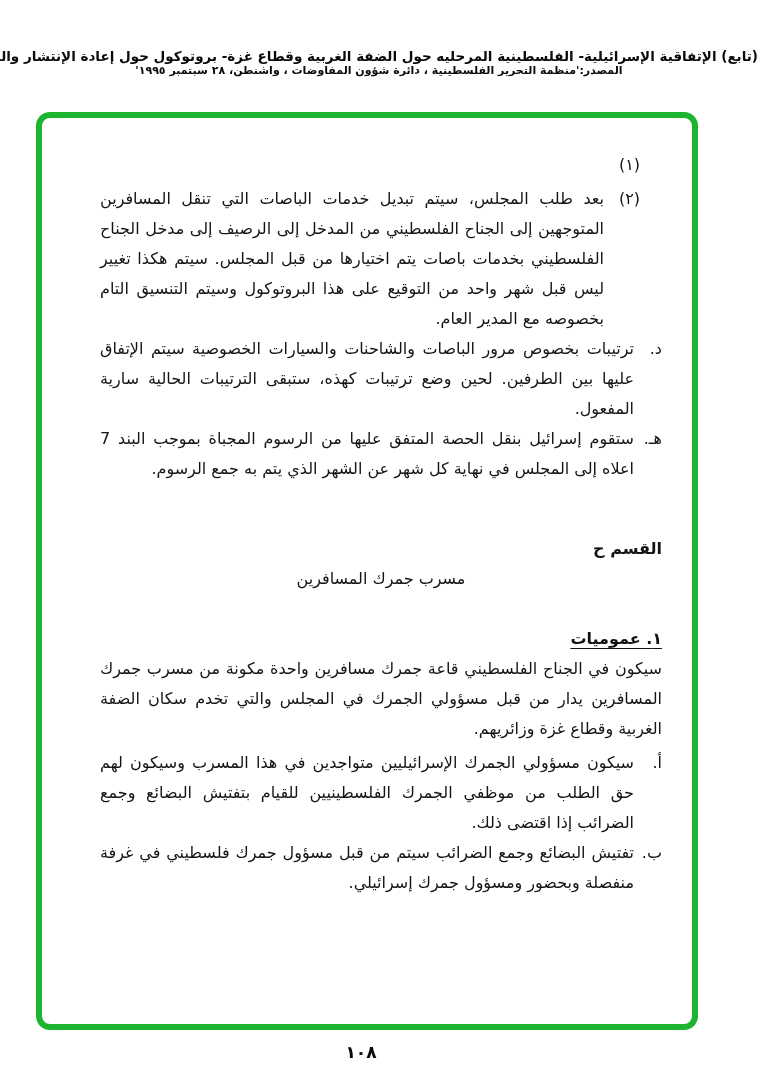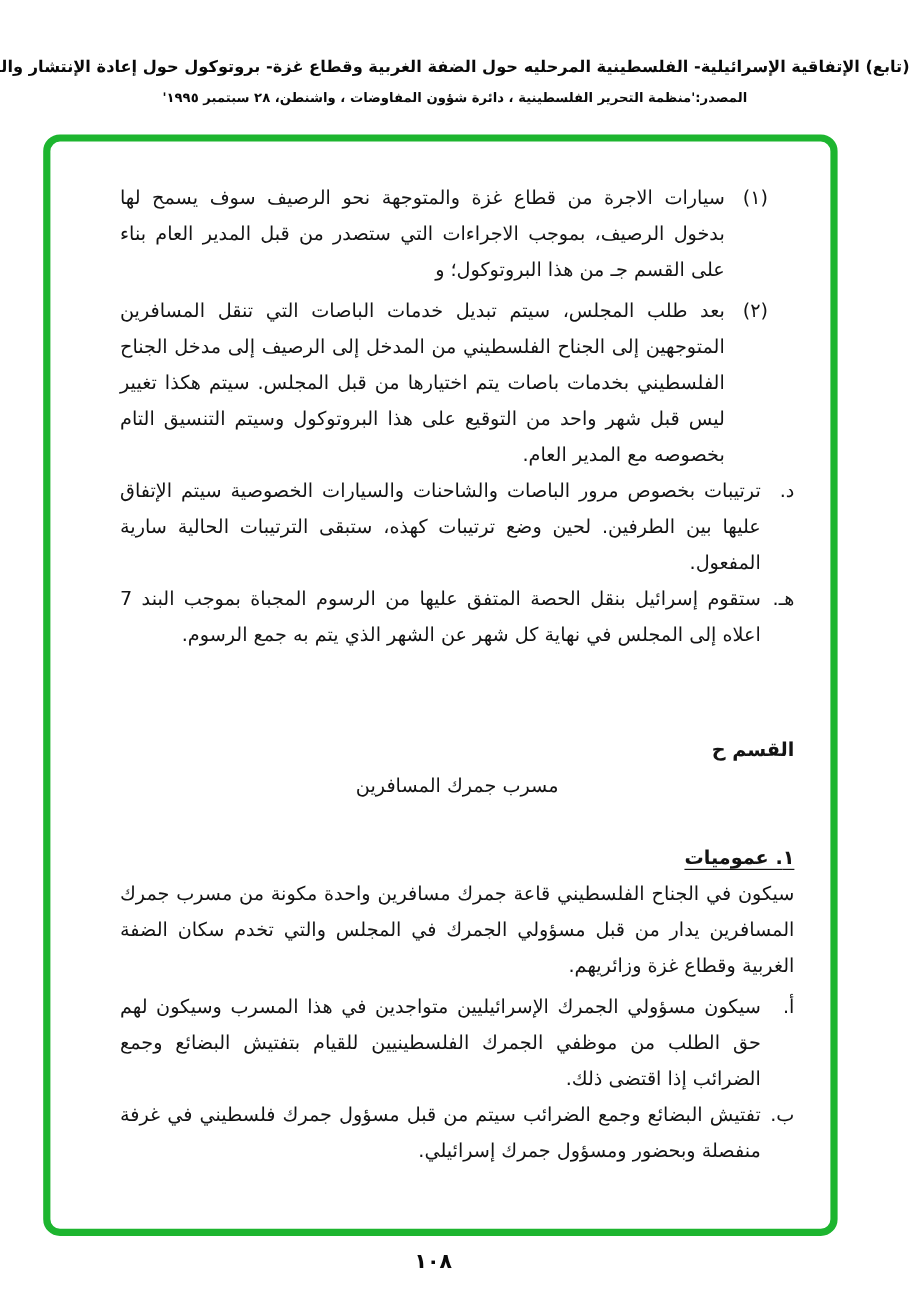--- a/index.html
+++ b/index.html
@@ -31,21 +31,20 @@
   .header-title {
     font-weight: bold;
     font-size: 13.5px;
     white-space: nowrap;
     letter-spacing: 0;
     color: #0a0a0a;
   }
   .header-source {
     font-weight: bold;
     font-size: 11px;
-    margin-top: 11px;
     color: #0a0a0a;
   }
   
   .green-box {
     position: absolute;
     left: 36px;
     top: 112px;
     width: 650px;
     height: 906px;
     border-style: solid;
@@ -74,21 +73,21 @@
   .item.num {
     padding-right: 22px;
   }
   .item.num .marker {
     flex: 0 0 36px;
   }
   .item-text {
     flex: 1 1 auto;
     text-align: justify;
   }
-  .gap-before-section { margin-top: 66px; }
+  .gap-before-section { margin-top: 50px; }
   .gap-before-sub { margin-top: 30px; }
   .gap-small { margin-top: 4px; }
   .section-heading {
     font-weight: bold;
     text-align: right;
   }
   .section-subtitle {
     text-align: center;
   }
   .underlined-heading {
@@ -123,21 +122,20 @@
     <div class="header-title">(تابع) الإتفاقية الإسرائيلية- الفلسطينية المرحليه حول الضفة الغربية وقطاع غزة- بروتوكول حول إعادة الإنتشار والترتيبات الامنية</div>
     <div class="header-source">المصدر:'منظمة التحرير الفلسطينية ، دائرة شؤون المفاوضات ، واشنطن، ٢٨ سبتمبر ١٩٩٥'</div>
   </div>
 
   <div class="green-box" style="border-color: rgb(29, 181, 47);"></div>
 
   <div class="content">
 
     <div class="item num">
       <span class="marker">(١)</span>
-      <span class="item-text">سيارات الاجرة من قطاع غزة والمتوجهة نحو الرصيف  سوف يسمح لها بدخول الرصيف، بموجب الاجراءات التي ستصدر من قبل المدير العام بناء على القسم جـ من هذا البروتوكول؛ و</span>
     </div>
 
     <div class="item num gap-small">
       <span class="marker">(٢)</span>
       <span class="item-text">بعد طلب المجلس، سيتم تبديل خدمات الباصات التي تنقل المسافرين المتوجهين إلى الجناح الفلسطيني من المدخل إلى الرصيف إلى  مدخل الجناح الفلسطيني بخدمات باصات يتم اختيارها من قبل المجلس. سيتم هكذا تغيير ليس قبل شهر واحد من التوقيع على هذا البروتوكول وسيتم التنسيق التام بخصوصه مع المدير العام.</span>
     </div>
 
     <div class="item">
       <span class="marker">د.</span>
       <span class="item-text">ترتيبات بخصوص مرور الباصات  والشاحنات والسيارات الخصوصية سيتم الإتفاق عليها بين الطرفين. لحين وضع ترتيبات كهذه، ستبقى الترتيبات الحالية سارية المفعول.</span>

